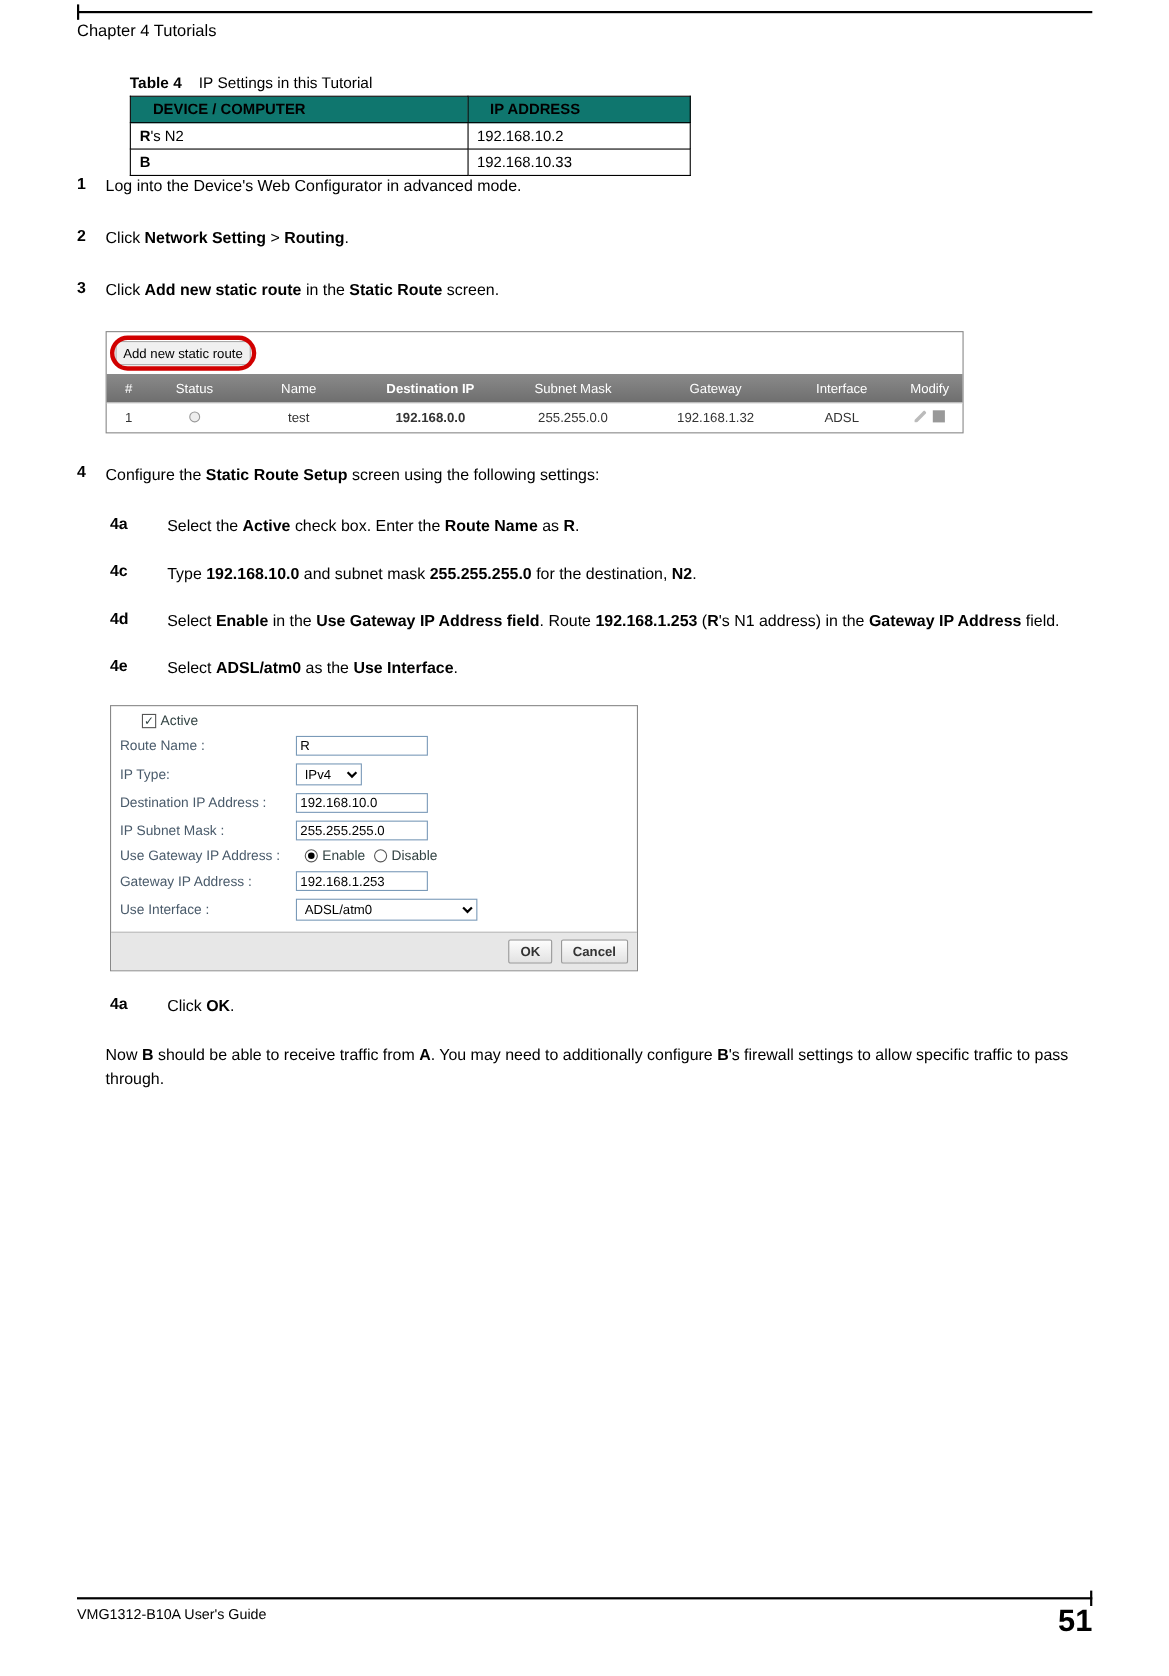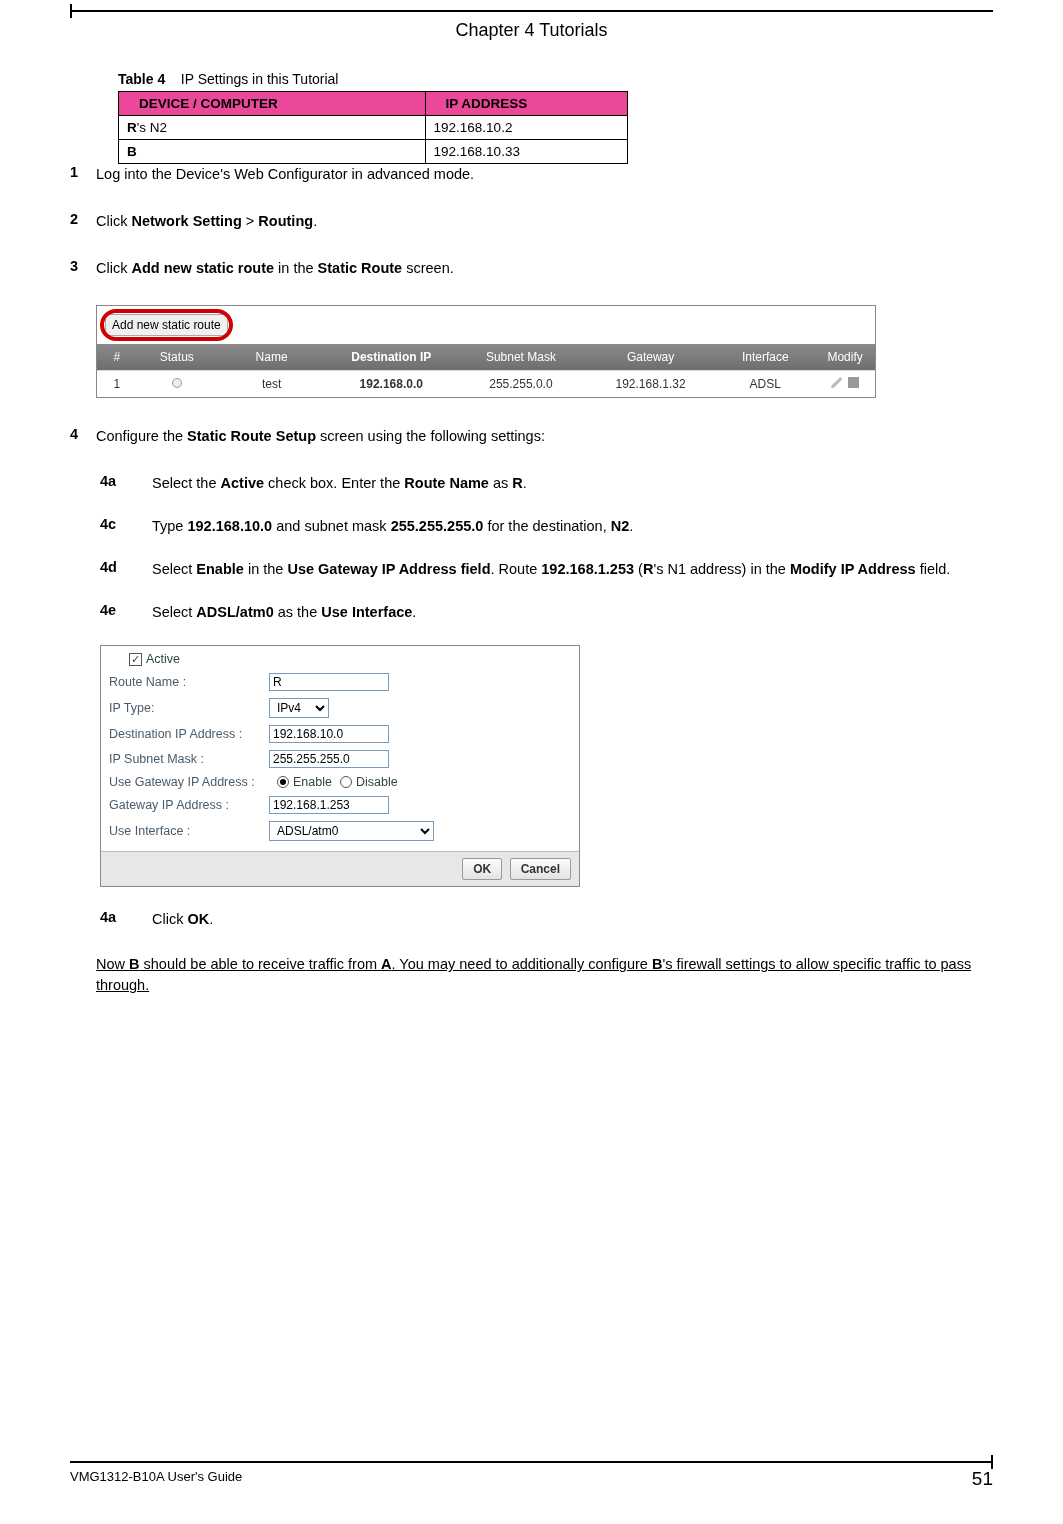--- a/index.html
+++ b/index.html
@@ -24,22 +24,22 @@
   }
   .top-rule-wrap::before {
     content: "";
     position: absolute;
     left: 0;
     top: -8px;
     height: 14px;
     border-left: 2px solid #000;
   }
   .chapter-label {
-    text-align: center;
-    font-size: 18px;
+    text-align: left;
+    font-size: 15px;
     margin-top: 8px;
   }
   .content {
     padding-left: 48px;
     padding-right: 0;
   }
   .table-caption {
     font-size: 14px;
     margin-bottom: 4px;
   }
@@ -48,21 +48,21 @@
     border-collapse: collapse;
     width: 510px;
     font-size: 13.5px;
   }
   table.ip-table th, table.ip-table td {
     border: 1px solid #000;
     padding: 4px 8px;
     text-align: left;
   }
   table.ip-table th {
-    background: #ec4899;
+    background: #0f766e;
     font-weight: bold;
     padding-left: 20px;
   }
   .intro {
     margin: 18px 0 28px 0;
   }
   .step {
     display: flex;
     margin-bottom: 26px;
   }
@@ -221,36 +221,35 @@
     font-size: 12px;
     font-weight: bold;
     color: #333;
     margin-left: 4px;
   }
 
   .concluding {
     margin-left: 0;
     margin-top: 24px;
     line-height: 1.45;
-    text-decoration: underline;
   }
 
   .footer {
     position: absolute;
     left: 70px; right: 70px;
     bottom: 36px;
     border-top: 2px solid #000;
     padding-top: 6px;
     display: flex;
     justify-content: space-between;
     font-size: 13px;
   }
   .footer-right {
-    font-weight: normal;
-    font-size: 19px;
+    font-weight: bold;
+    font-size: 28px;
     line-height: 1;
   }
   .footer::after {
     content: "";
     position: absolute;
     right: 0;
     top: -8px;
     height: 14px;
     border-right: 2px solid #000;
   }
@@ -362,21 +361,21 @@
       <div class="step-sub">
         <div class="step-sub-num">4c</div>
         <div class="step-body">
           <span>Type </span><b>192.168.10.0</b><span> and subnet mask </span><b>255.255.255.0</b><span> for the destination, </span><b>N2</b><span>.</span>
         </div>
       </div>
 
       <div class="step-sub">
         <div class="step-sub-num">4d</div>
         <div class="step-body">
-          <span>Select </span><b>Enable</b><span> in the </span><b>Use Gateway IP Address field</b><span>. Route </span><b>192.168.1.253</b><span> (</span><b>R</b><span>'s N1 address) in the </span><b>Modify IP Address</b><span> field.</span>
+          <span>Select </span><b>Enable</b><span> in the </span><b>Use Gateway IP Address field</b><span>. Route </span><b>192.168.1.253</b><span> (</span><b>R</b><span>'s N1 address) in the </span><b>Gateway IP Address</b><span> field.</span>
         </div>
       </div>
 
       <div class="step-sub">
         <div class="step-sub-num">4e</div>
         <div class="step-body">
           <span>Select </span><b>ADSL/atm0</b><span> as the </span><b>Use Interface</b><span>.</span>
         </div>
       </div>
 

